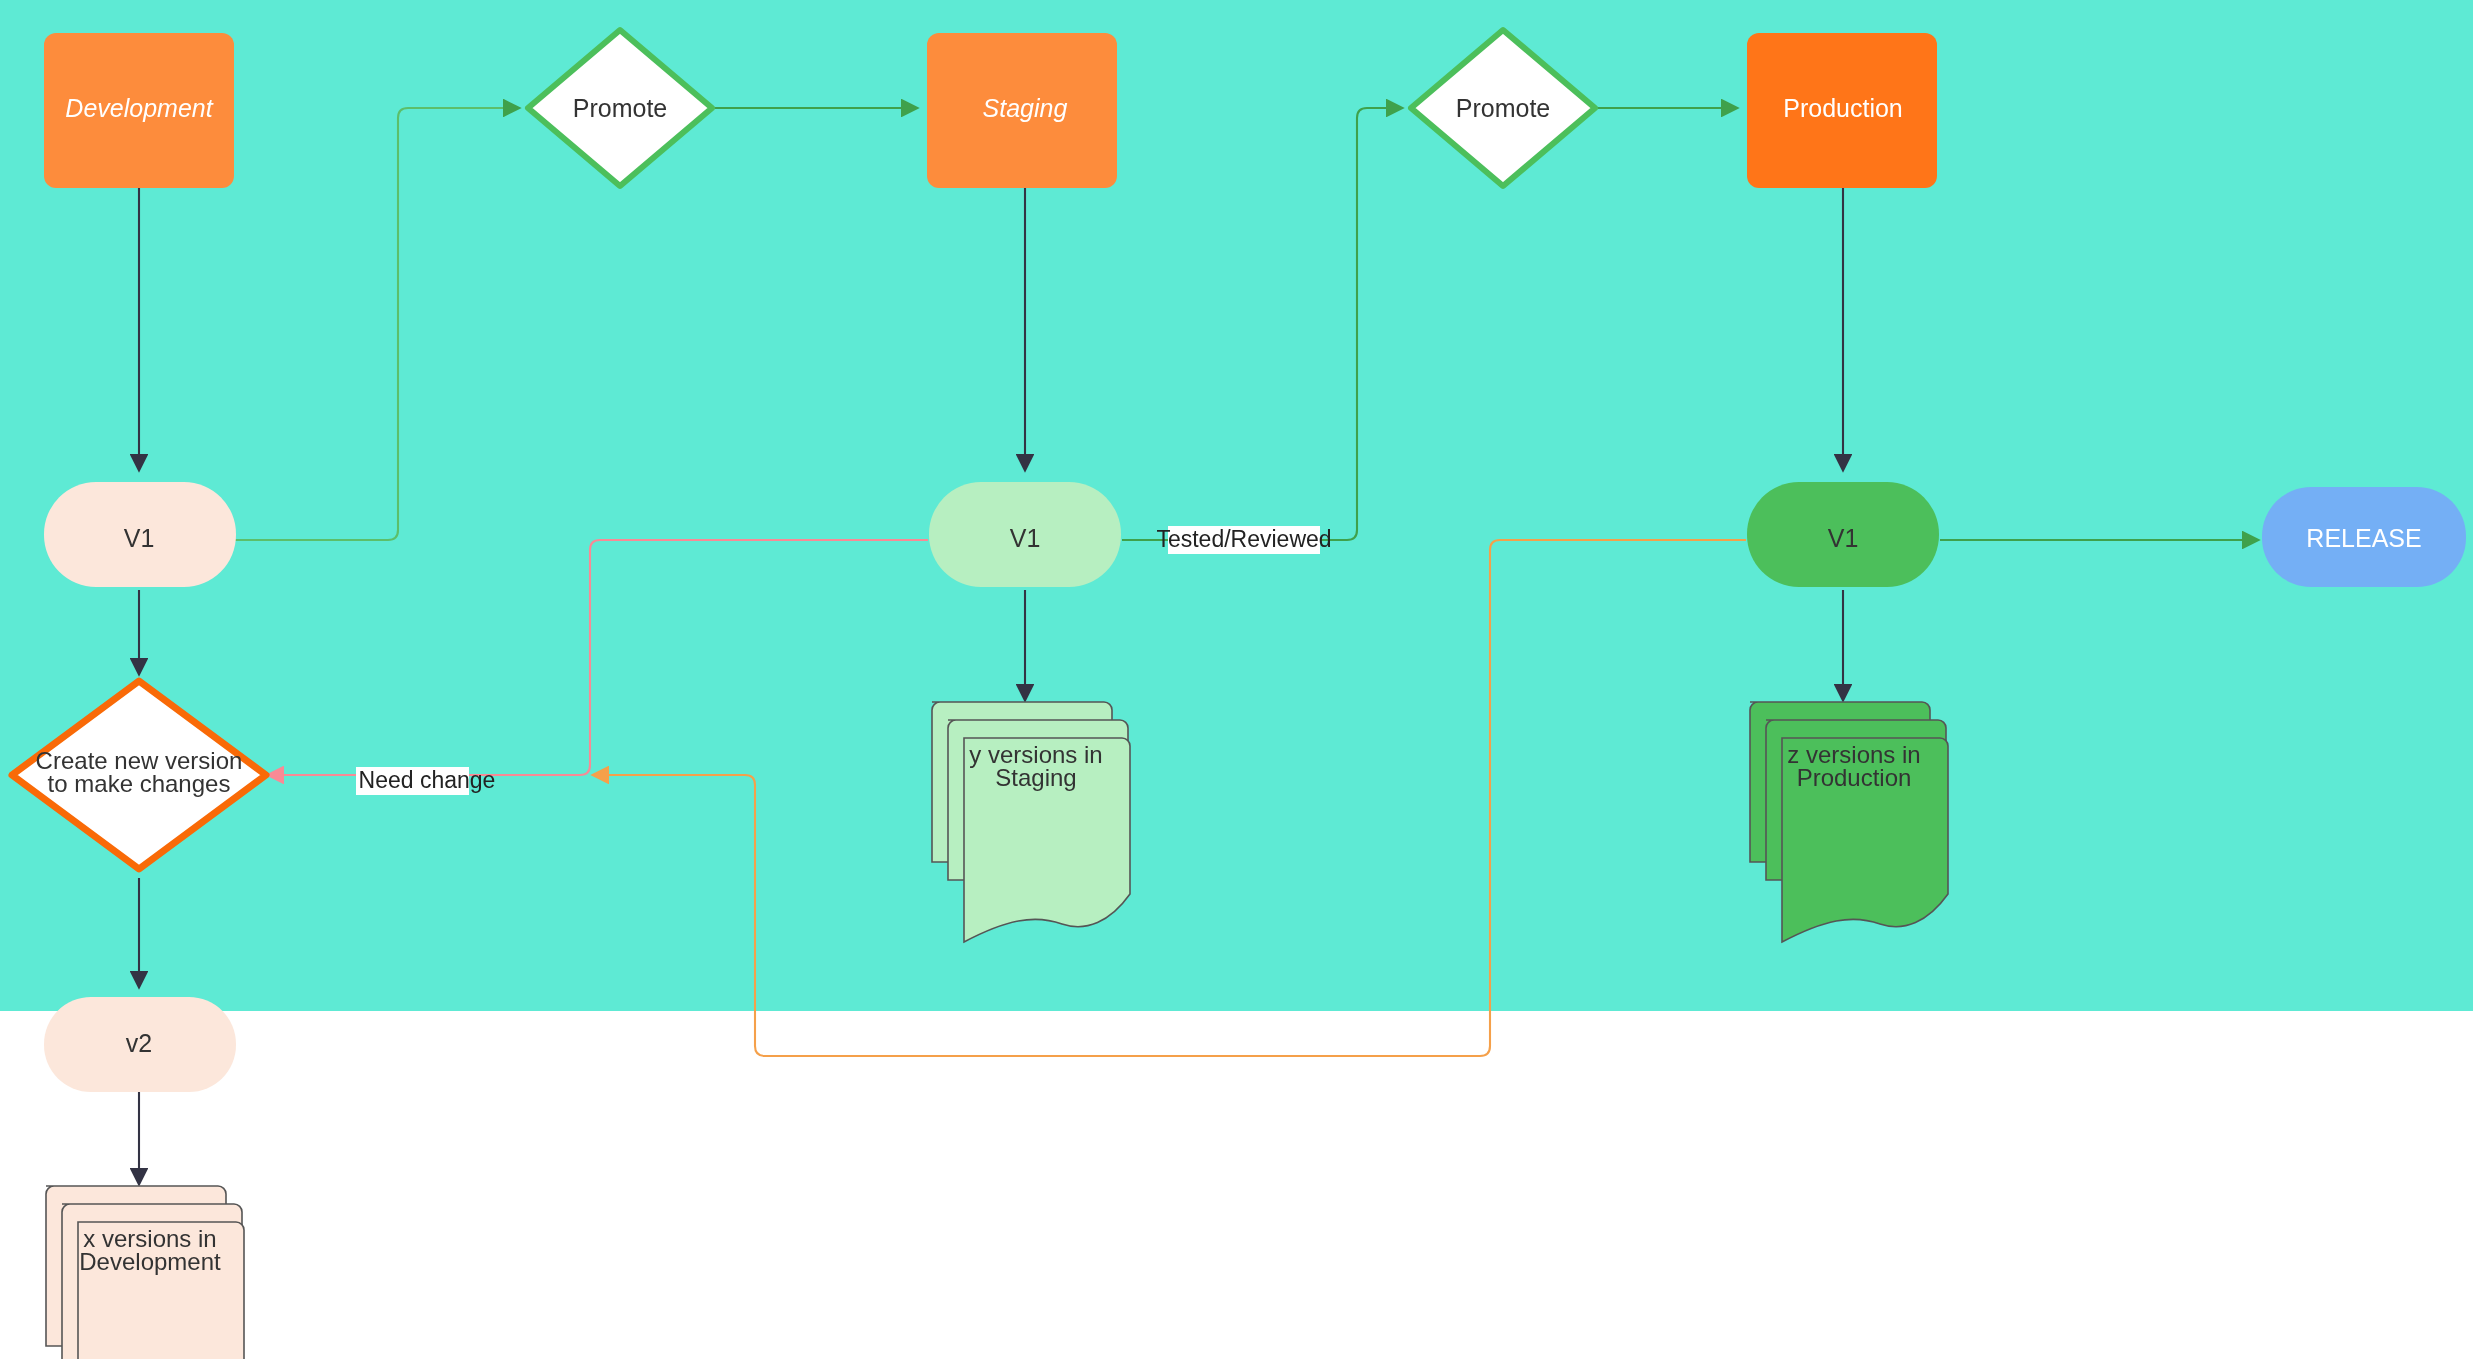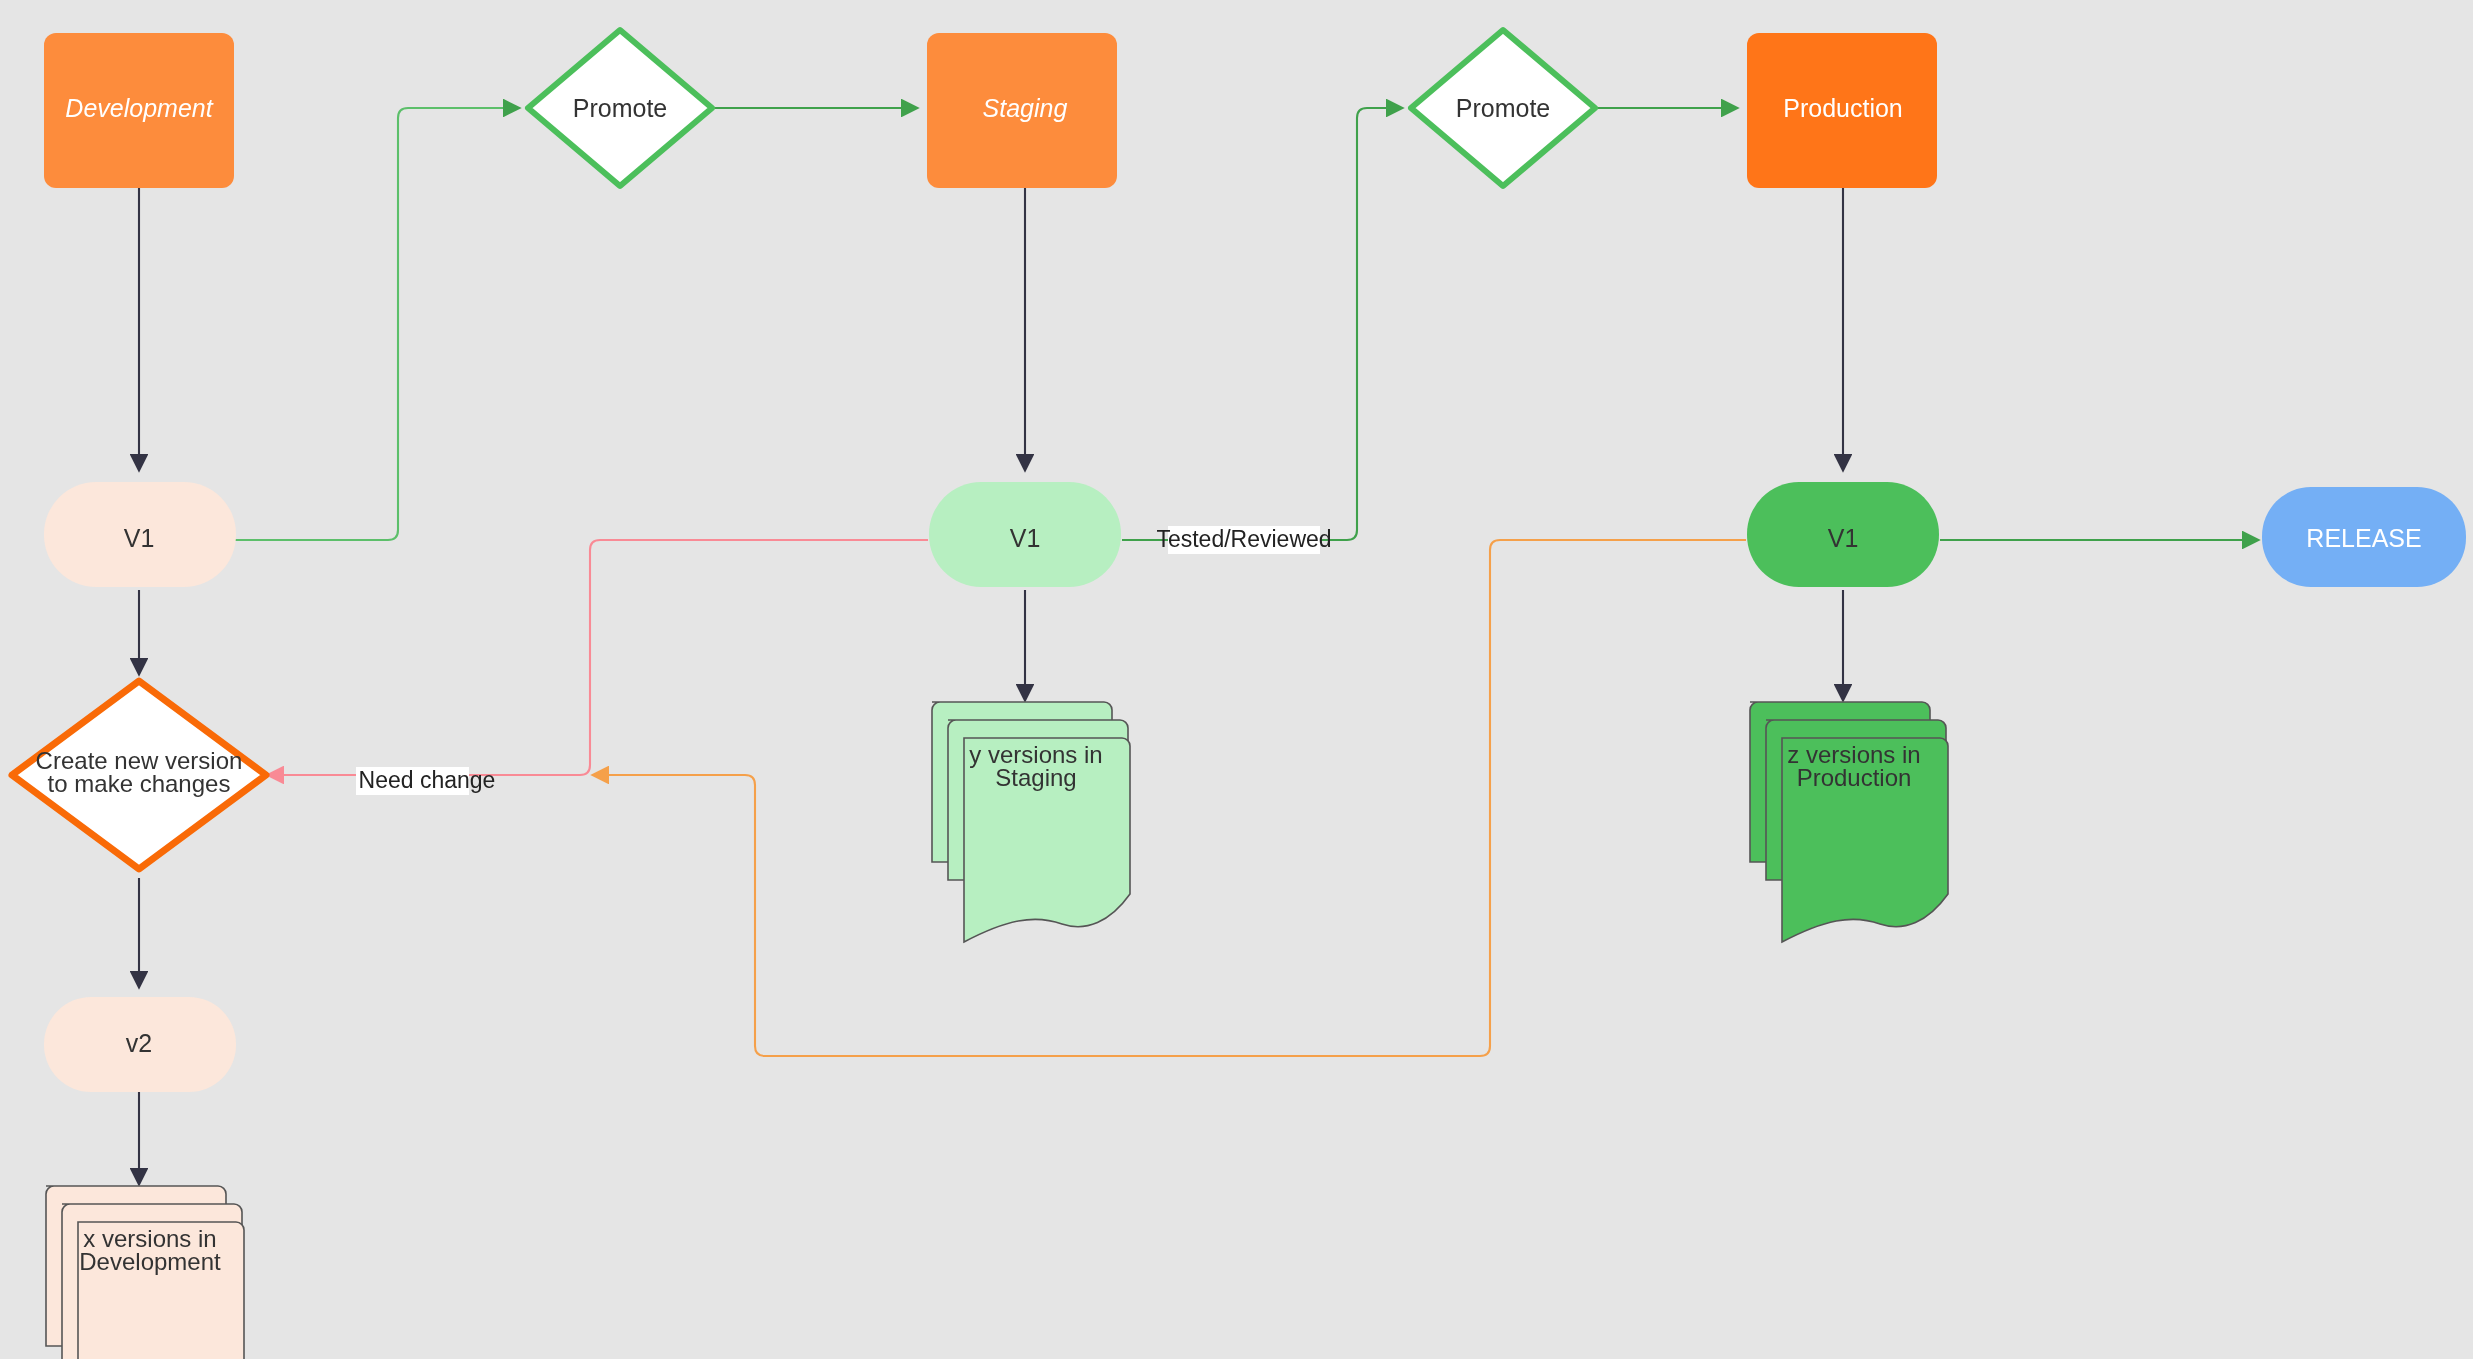--- a/index.html
+++ b/index.html
@@ -10,22 +10,22 @@
   }
   body {
     width: 2473px;
     height: 1359px;
     overflow: hidden;
     font-family: "Liberation Sans", sans-serif;
   }
   #diagram-root {
     position: relative;
     width: 2473px;
-    height: 1359px;
-    background: #e5e5e5;
+    height: 1011px;
+    background: #5eead4;
   }
   svg#flowchart {
     display: block;
     width: 2473px;
     height: 1359px;
   }
   .node-label {
     font-family: "Liberation Sans", sans-serif;
     font-size: 25px;
     fill: #333333;

